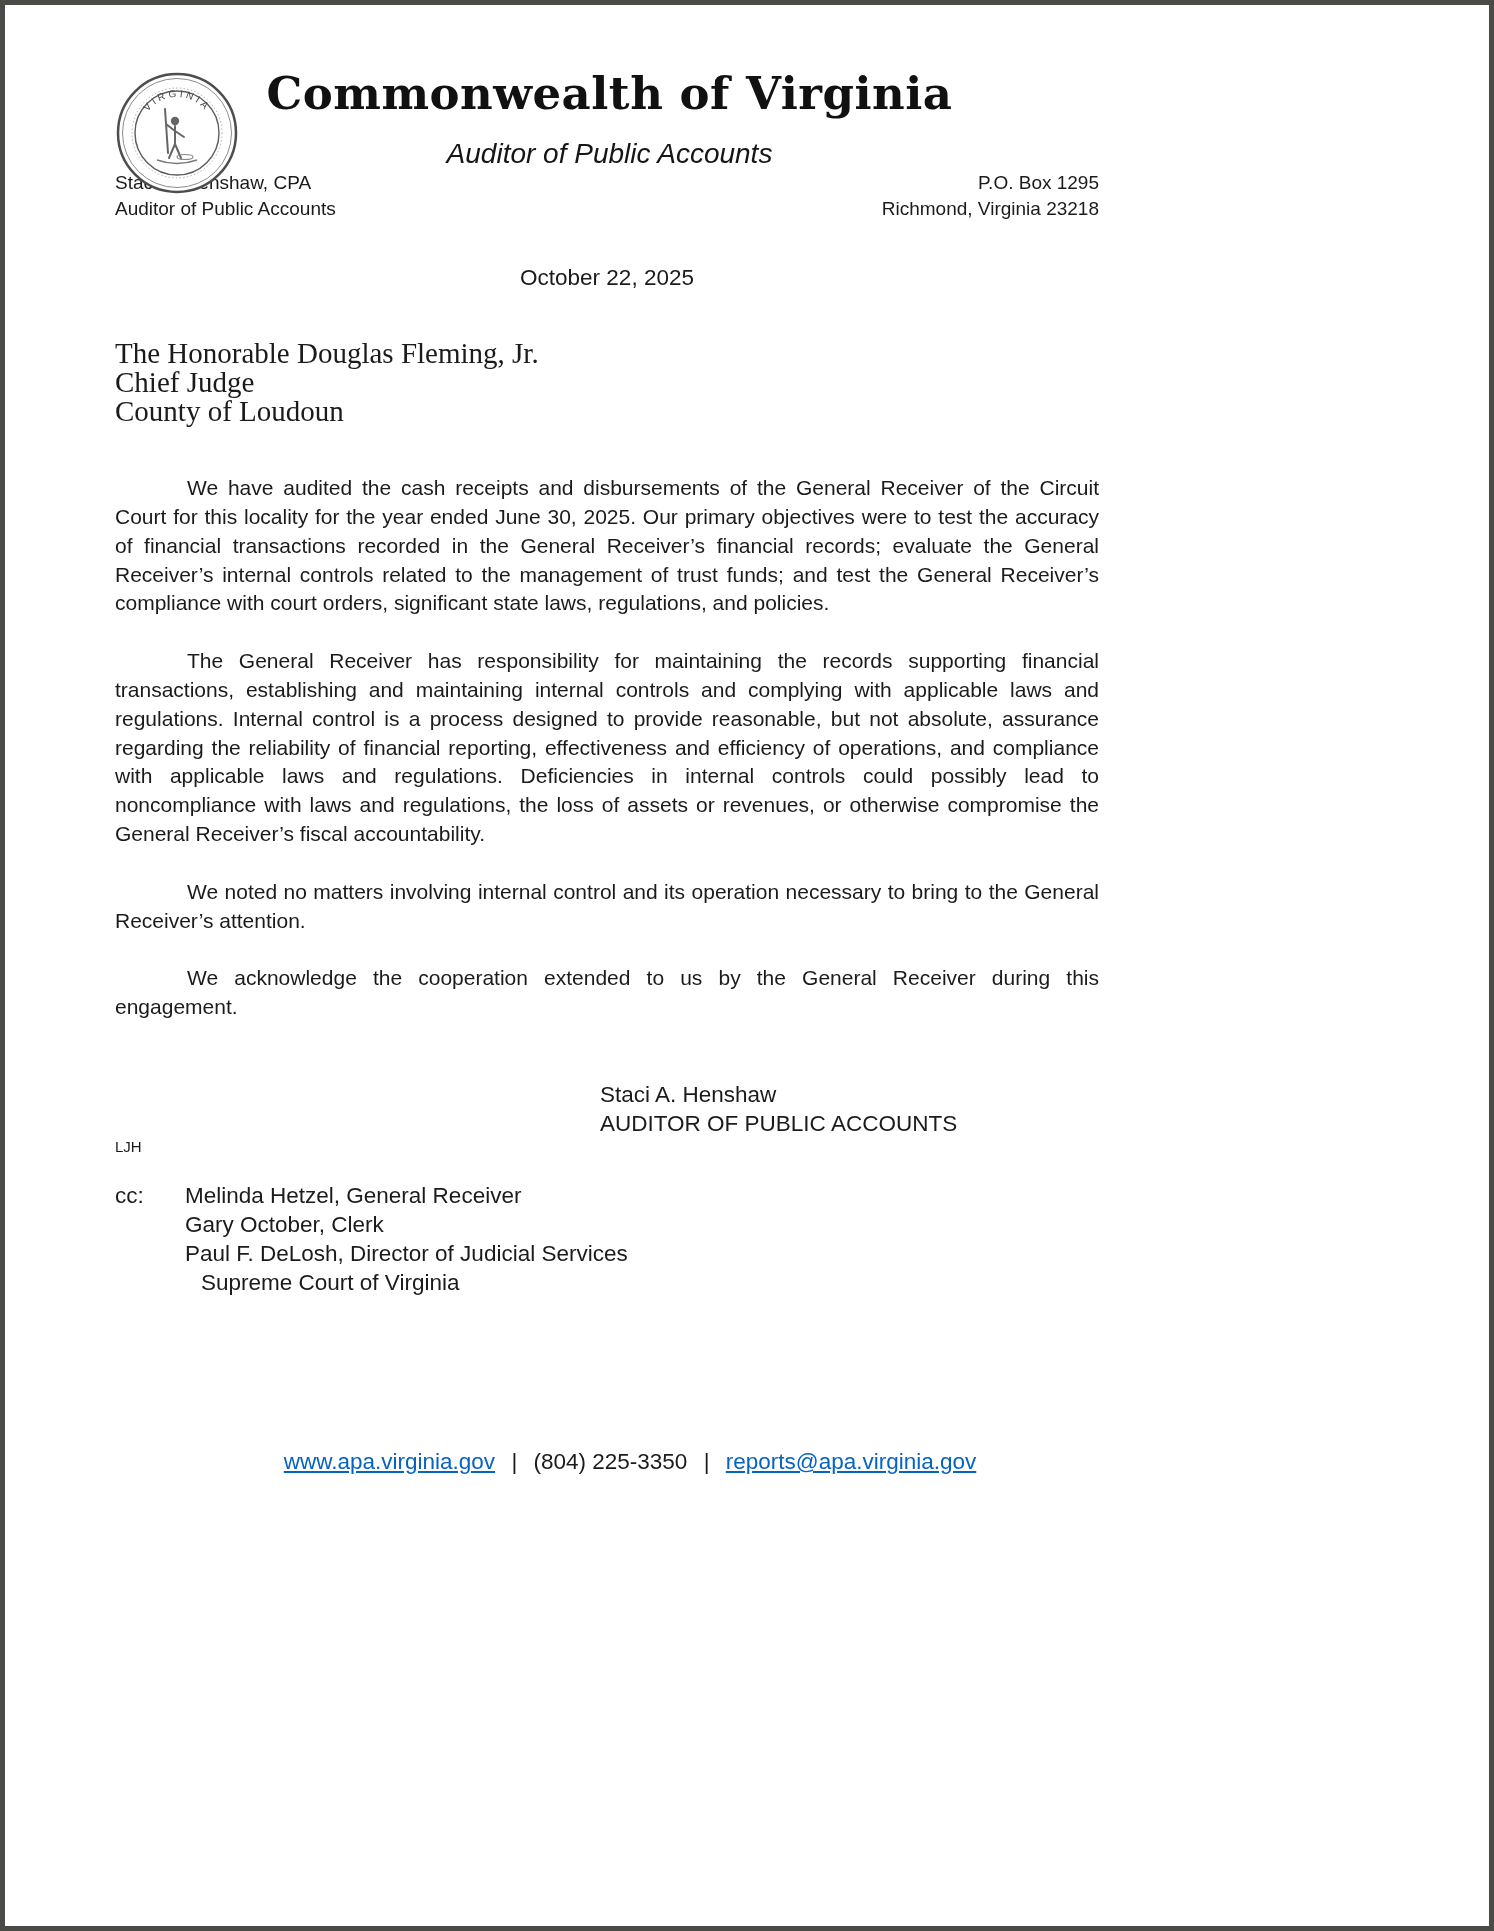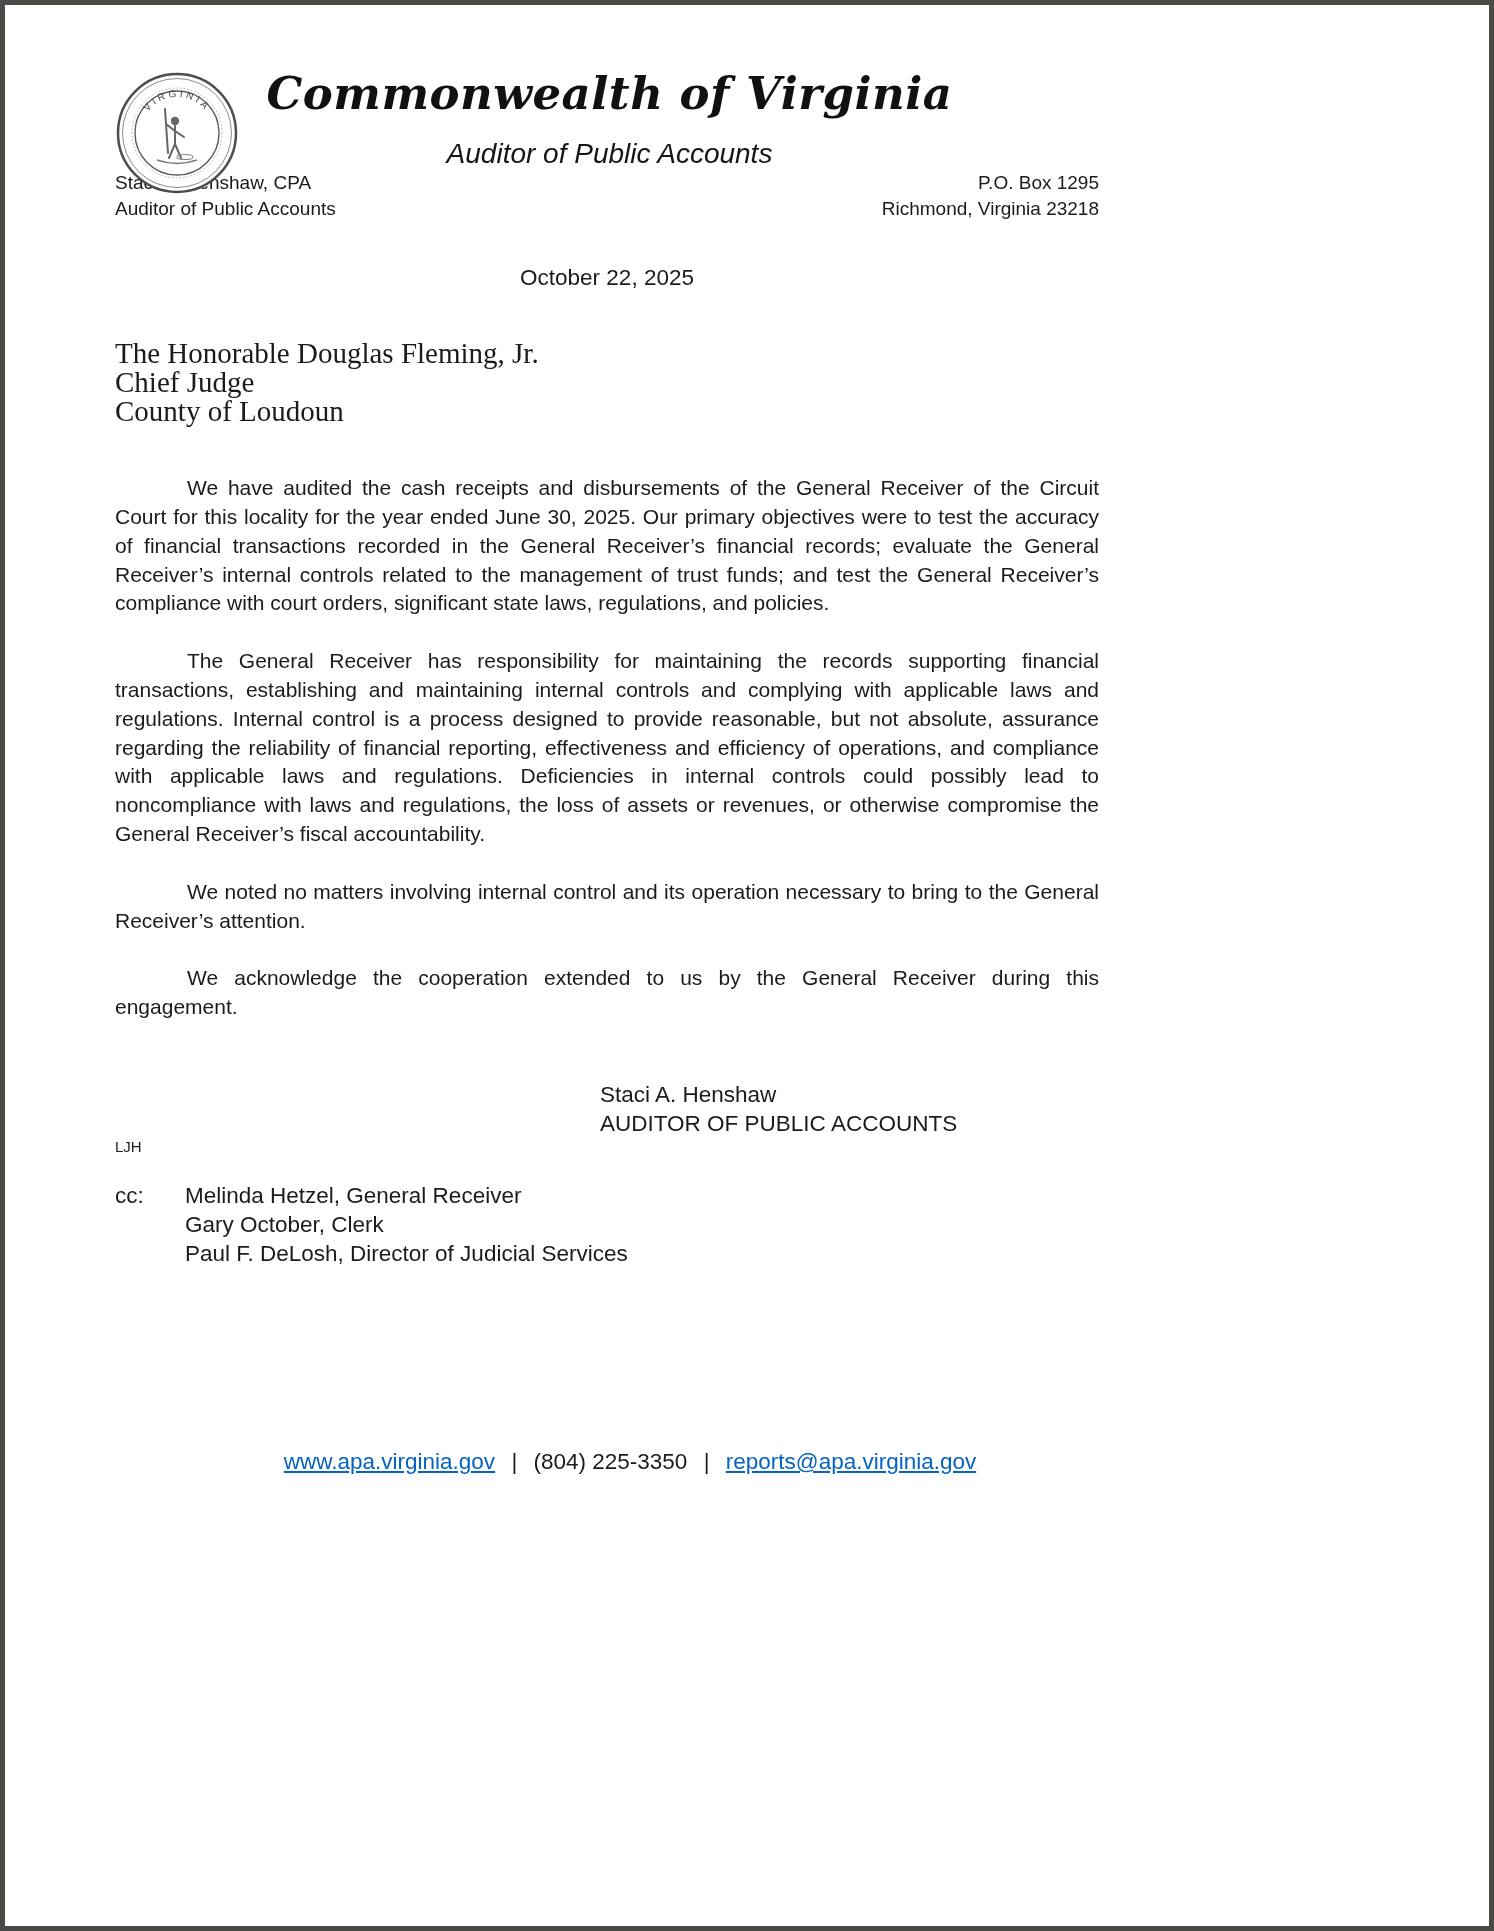--- a/index.html
+++ b/index.html
@@ -36,21 +36,20 @@
   .header-text {
     margin: 0 110px 0 115px;
     text-align: center;
   }
   .title {
     font-family: "DejaVu Serif", serif;
     font-weight: 700;
     font-size: 45px;
     letter-spacing: 0.5px;
     color: #111;
-    font-style: italic;
   }
   .subtitle {
     margin-top: 18px;
     font-style: italic;
     font-size: 28px;
     color: #161616;
   }
 
   .contact-row {
     display: flex;
@@ -181,20 +180,21 @@
       </div>
 
       <div class="initials">LJH</div>
 
       <div class="cc-block">
         <div class="cc-label">cc:</div>
         <div class="cc-items">
           <div class="cc-item">Melinda Hetzel, General Receiver</div>
           <div class="cc-item">Gary October, Clerk</div>
           <div class="cc-item">Paul F. DeLosh, Director of Judicial Services</div>
+          <div class="cc-item cc-item-indent">Supreme Court of Virginia</div>
         </div>
       </div>
     </main>
   </div>
 
   <footer class="footer">
     <a class="link" href="#">www.apa.virginia.gov</a>
     <span class="sep">|</span>
     <span>(804) 225-3350</span>
     <span class="sep">|</span>

